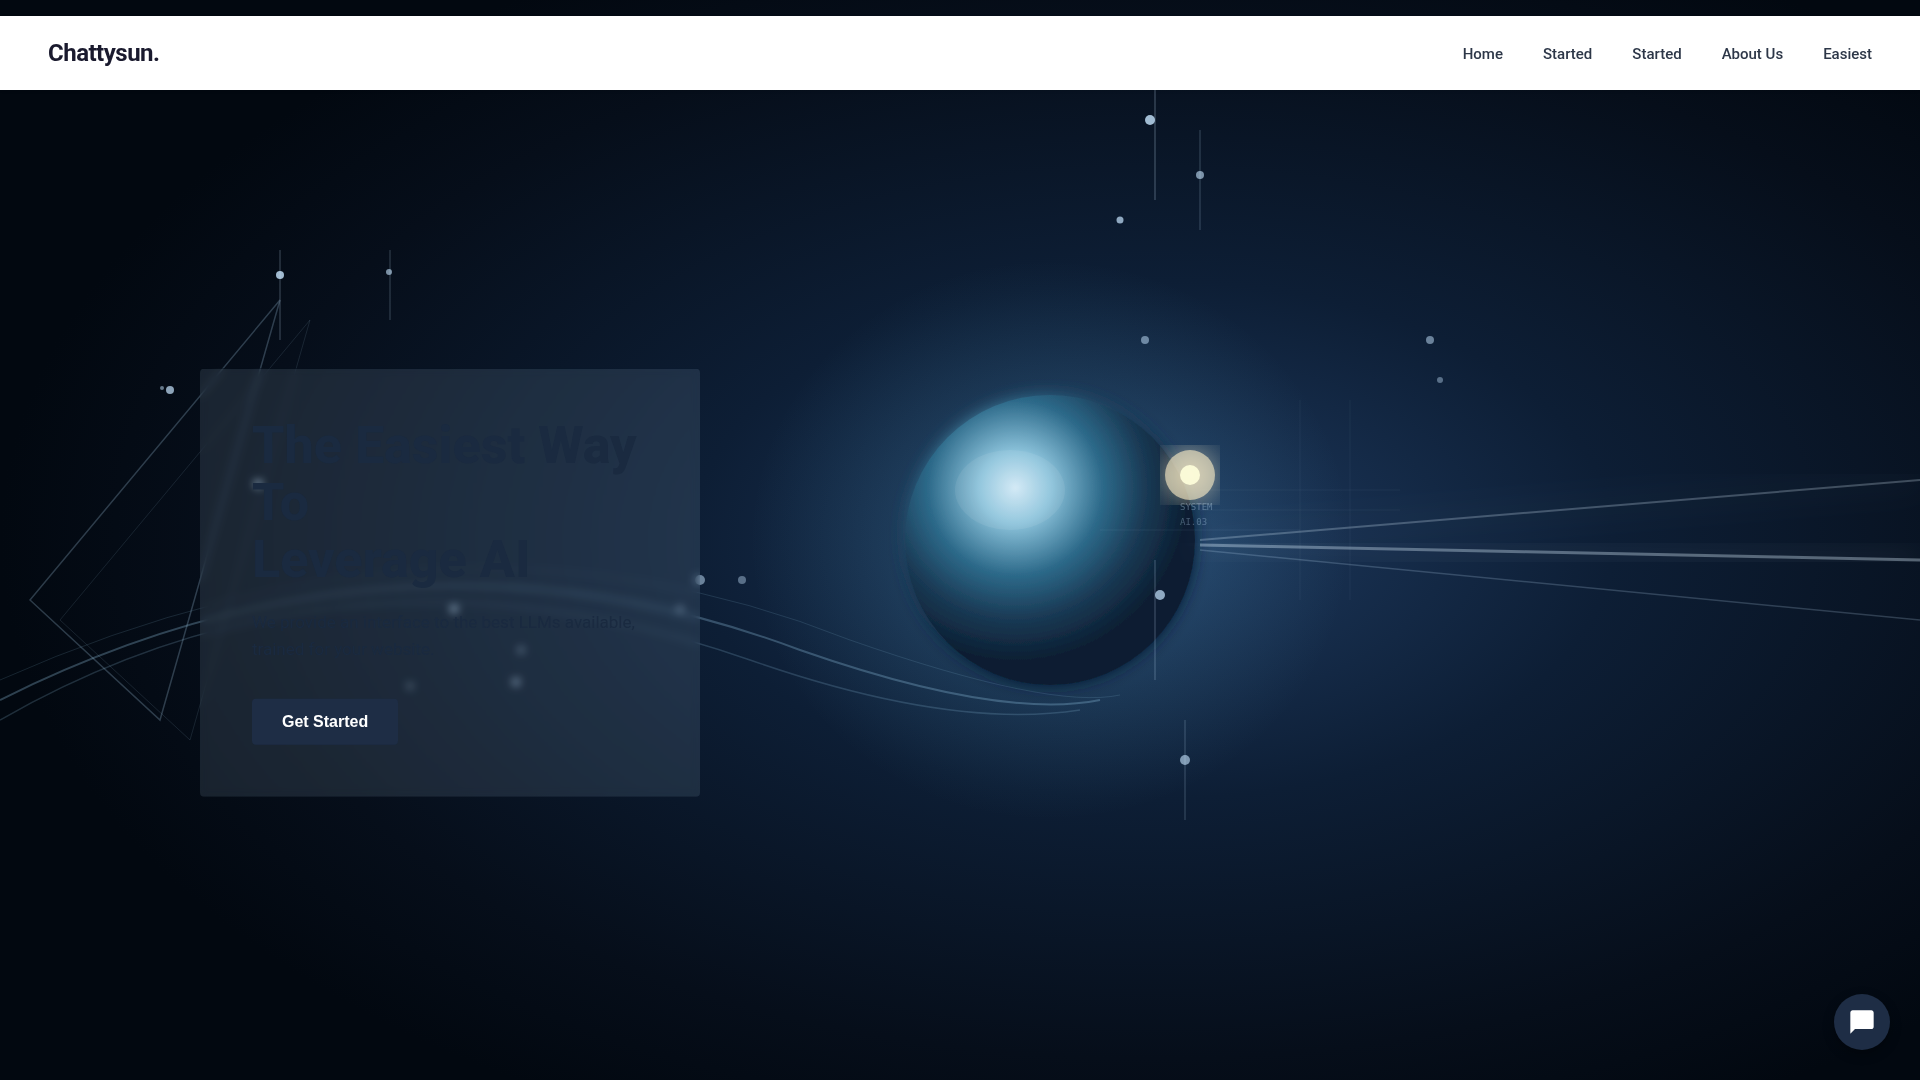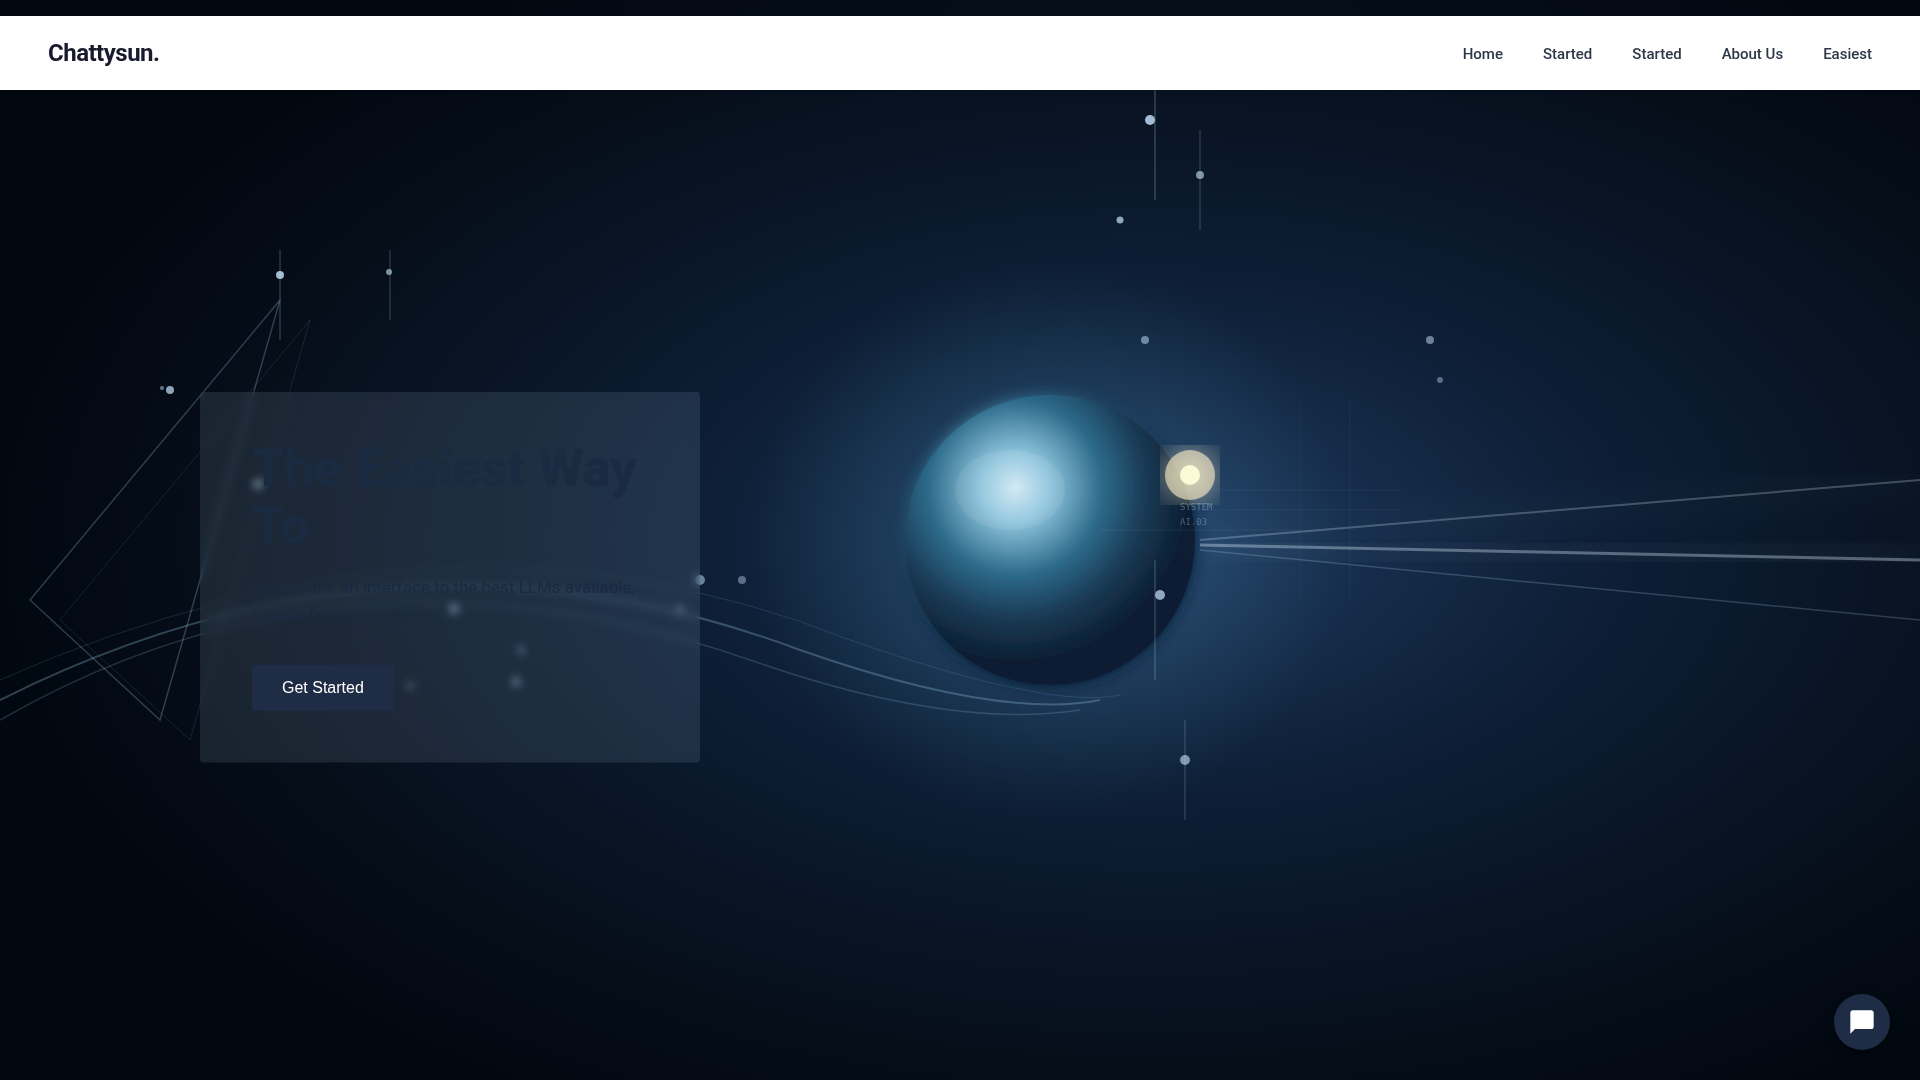--- a/index.html
+++ b/index.html
@@ -99,21 +99,21 @@
       font-weight: 400;
     }
 
     .cta-button {
       display: inline-block;
       background: #1e2d45;
       color: #ffffff;
       border: none;
       padding: 14px 30px;
       font-size: 16px;
-      font-weight: 400;
+      font-weight: 700;
       border-radius: 4px;
       cursor: pointer;
       transition: background 0.2s;
     }
 
     
     .chat-bubble {
       position: fixed;
       bottom: 30px;
       right: 30px;
@@ -285,20 +285,21 @@
     <text x="1180" y="510" font-size="9" fill="rgba(200,230,255,0.35)" font-family="monospace">SYSTEM</text>
     <text x="1180" y="525" font-size="9" fill="rgba(200,230,255,0.3)" font-family="monospace">AI.03</text>
 
     <circle cx="1190" cy="475" r="25" fill="rgba(255,240,200,0.6)" filter="url(#softglow)"></circle>
     <circle cx="1190" cy="475" r="10" fill="rgba(255,255,220,0.9)"></circle>
   </svg>
 
   <div class="hero-content">
     <h1 class="hero-title">
       <span>The Easiest Way To</span><br>
+      <span>Leverage AI</span>
     </h1>
     <p class="hero-subtitle">We provide an interface to the best LLMs available, trained for your website.</p>
     <button class="cta-button">Get Started</button>
   </div>
 </section>
 
 <div class="chat-bubble">
   <svg viewBox="0 0 24 24" xmlns="http://www.w3.org/2000/svg">
     <path d="M20 2H4c-1.1 0-2 .9-2 2v18l4-4h14c1.1 0 2-.9 2-2V4c0-1.1-.9-2-2-2z"></path>
   </svg>

